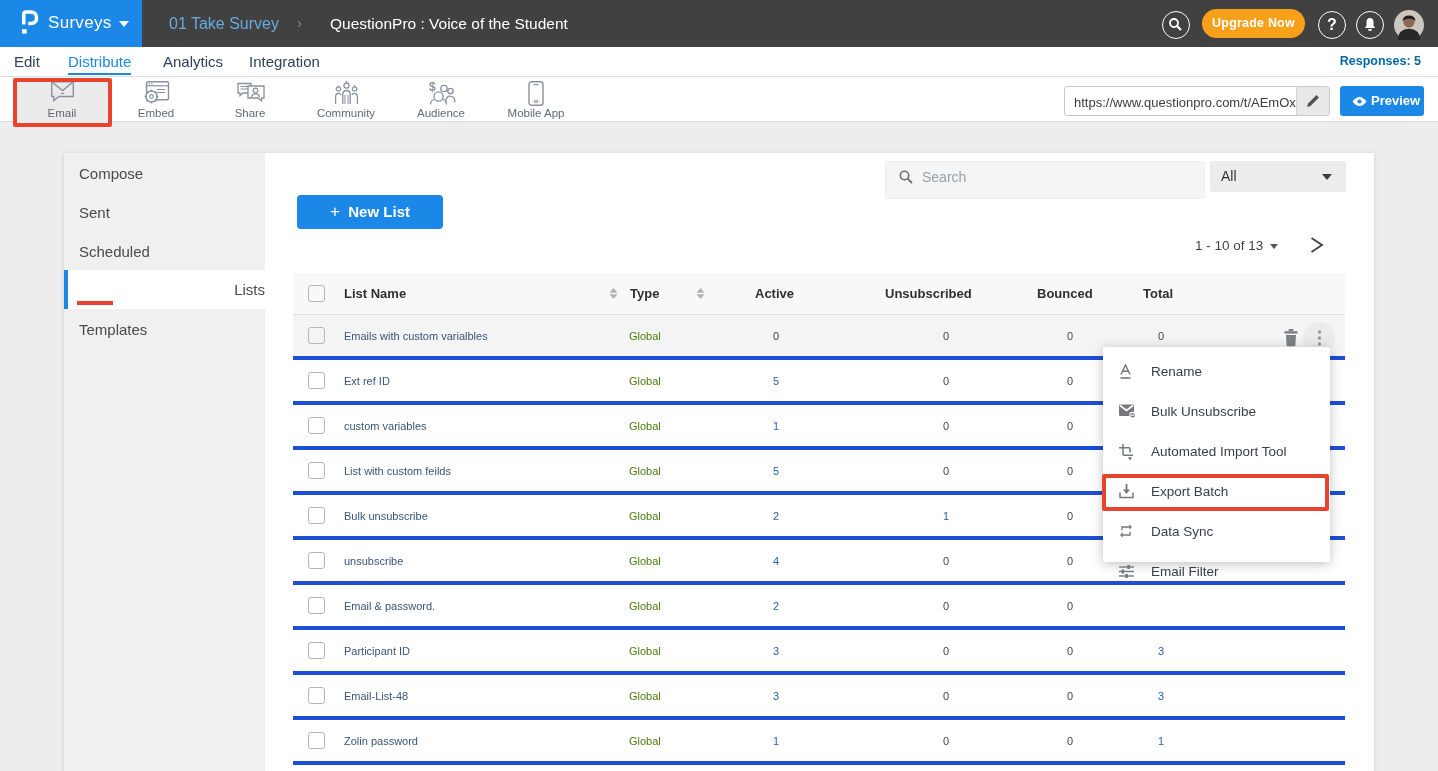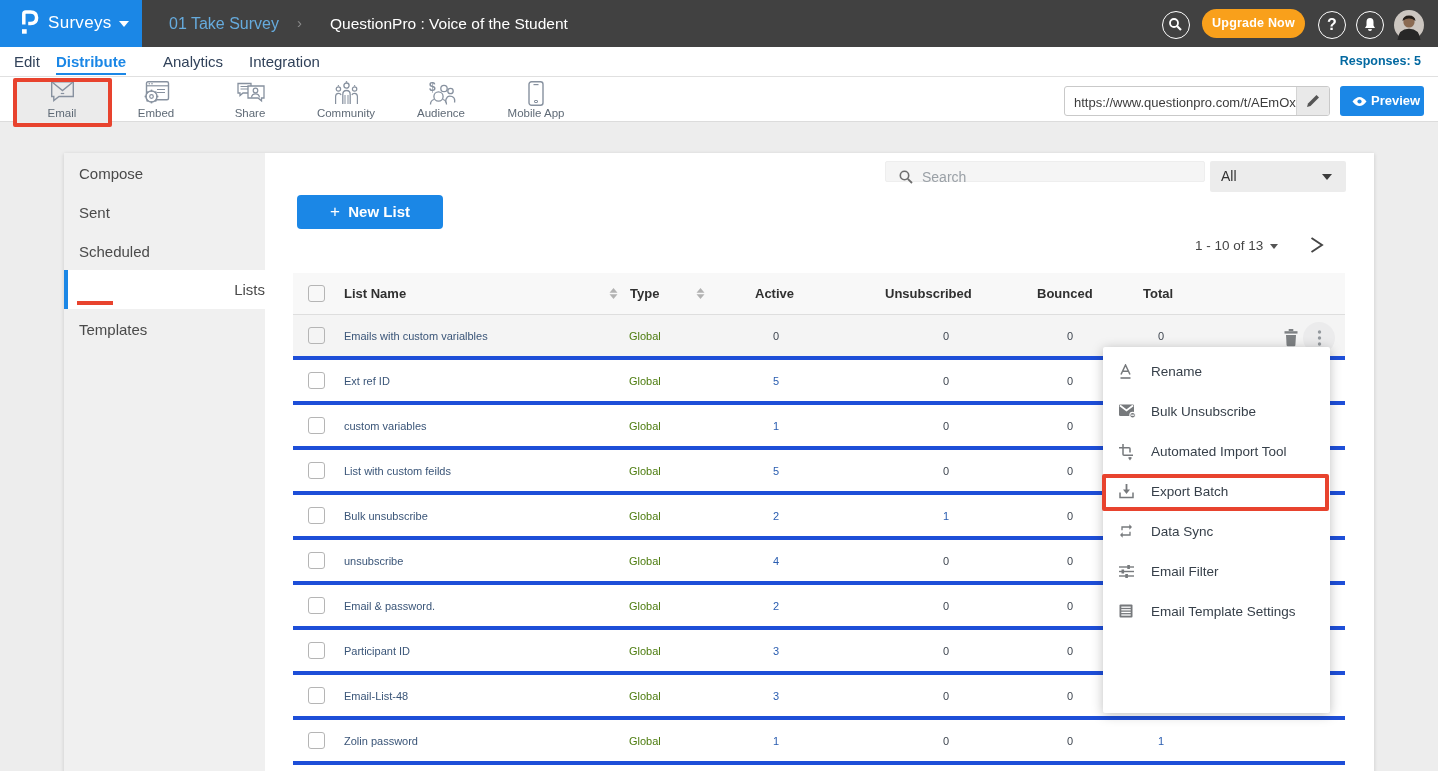--- a/index.html
+++ b/index.html
@@ -33,39 +33,39 @@
 .preview { position:absolute; left:1340px; top:9px; width:84px; height:30px; background:#1b87e6; border-radius:3px; color:#fff; font-size:14px; font-weight:bold; text-align:center; line-height:30px; }
 
 
 .card { position:absolute; left:64px; top:153px; width:1310px; height:630px; background:#fff; box-shadow:0 1px 4px rgba(0,0,0,0.15); }
 .sidebar { position:absolute; left:0; top:0; width:201px; height:630px; background:#f0f0f0; }
 .sitem { position:absolute; left:0; width:201px; height:39px; line-height:39px; padding-left:15px; font-size:15px; color:#4a4a4a; }
 .sitem.active { background:#fff; border-left:4px solid #1b87e6; padding-left:11px;text-align:right; }
 .redline { position:absolute; left:9px; top:31px; width:36px; height:4px; background:#e8432e; }
 
 
-.search { position:absolute; left:821px; top:8px; width:320px; height:21px; background:#f5f5f5; border:1px solid #eee; border-radius:2px; }
+.search { position:absolute; left:821px; top:8px; width:320px; height:38px; background:#f5f5f5; border:1px solid #eee; border-radius:2px; }
 .allsel { position:absolute; left:1146px; top:8px; width:136px; height:31px; background:#ececec; border-radius:2px; }
 .newlist { position:absolute; left:233px; top:42px; width:146px; height:34px; background:#1b87e6; border-radius:4px; color:#fff; text-align:center; line-height:34px; font-size:15px; font-weight:bold; }
 .pager { position:absolute; left:1131px; top:85px; font-size:13.5px; color:#454545; }
 
 
 .table { position:absolute; left:229px; top:120px; width:1052px; }
 .thead { position:relative; height:42px; background:#f8f8f8; border-bottom:1px solid #dedede; font-weight:bold; font-size:13px; color:#303030; }
 .trow { position:relative; height:45px; border-bottom:4px solid #1d4ed8; font-size:11px; }
 .trow.hl { background:#f4f4f4; }
 .cell { position:absolute; top:0; height:100%; display:flex; align-items:center; }
 .cb { position:absolute; left:15px; top:50%; margin-top:-8.5px; width:17px; height:17px; border:1px solid #b5b5b5; border-radius:3px; background:transparent; }
 .lname { left:51px; color:#3a5578; }
 .gtype { left:336px; color:#4d7c0f;text-align:center; }
 .num { width:40px; justify-content:center; color:#2a5db0; }
 .num.z { color:#3f4650; }
 
 
-.menu { position:absolute; left:1103px; top:347px; width:227px; height:366px; background:#fff; border-radius:2px; box-shadow:0 2px 12px rgba(0,0,0,0.25); z-index:20;padding-left:20px; }
+.menu { position:absolute; left:1103px; top:347px; width:227px; height:215px; background:#fff; border-radius:2px; box-shadow:0 2px 12px rgba(0,0,0,0.25); z-index:20;padding-left:20px; }
 .mitem { position:absolute; left:0; width:227px; height:40px; }
 .mico { position:absolute; left:16px; top:13px; }
 .mtxt { position:absolute; left:48px; top:13px; font-size:13.5px; color:#37404a; }
 
 
 .redbox { position:absolute; border:4px solid #e8432e; border-radius:2px; z-index:30; }
 </style>
 </head>
 <body>
 <div id="app">
@@ -99,21 +99,21 @@
   <svg class="abs" style="left:1394px;top:10px" width="30" height="30" viewBox="0 0 30 30">
     <circle cx="15" cy="15" r="15" fill="#ccc6c0"></circle>
     <circle cx="15" cy="12" r="5.6" fill="#8a6a52"></circle>
     <path d="M8.5 11 Q9 5.5 15 5.5 Q21 5.5 21.5 11 Q18 8.5 15 8.6 Q12 8.5 8.5 11 Z" fill="#241d18"></path>
     <path d="M3.5 30 Q5 18.5 15 18.8 Q25 18.5 26.5 30 Z" fill="#272727"></path>
   </svg>
 </div>
 
 <div class="tabbar">
   <div class="tab" style="left:14px;font-weight:normal">Edit</div>
-  <div class="tab" style="left:56px;color:#1b87e6;font-weight:bold;border-bottom:2px solid #1b87e6;padding-bottom:3px">Distribute</div>
+  <div class="tab" style="left:68px;color:#1b87e6;font-weight:normal;border-bottom:2px solid #1b87e6;padding-bottom:3px">Distribute</div>
   <div class="tab" style="left:163px;font-weight:normal">Analytics</div>
   <div class="tab" style="left:249px;font-weight:normal">Integration</div>
   <div class="responses">Responses: 5</div>
 </div>
 
 <div class="toolbar">
   <div class="abs" style="left:17px;top:1px;width:92px;height:44px;background:#ebebeb"></div>
   <svg class="ticon" style="left:51px" width="23" height="24" viewBox="0 0 23 24">
     <path d="M0.7 0.7 H22.3 V15.5 H8 L2.8 19.5 V15.5 H0.7 Z" fill="none" stroke="#87919f" stroke-width="1.4"></path>
     <path d="M1 1 L11.5 9.5 L22 1" fill="none" stroke="#87919f" stroke-width="1.4"></path>
@@ -374,30 +374,20 @@
     <svg class="mico" width="15" height="15" viewBox="0 0 15 15">
       <line x1="0" y1="3" x2="15" y2="3" stroke="#76797c" stroke-width="1.4"></line>
       <line x1="0" y1="7.5" x2="15" y2="7.5" stroke="#76797c" stroke-width="1.4"></line>
       <line x1="0" y1="12" x2="15" y2="12" stroke="#76797c" stroke-width="1.4"></line>
       <rect x="8.3" y="1" width="2.6" height="4" fill="#76797c"></rect>
       <rect x="2.5" y="5.5" width="2.6" height="4" fill="#76797c"></rect>
       <rect x="6.3" y="10" width="2.6" height="4" fill="#76797c"></rect>
     </svg>
     <div class="mtxt">Email Filter</div>
   </div>
-  <div class="mitem" style="top:244px">
-    <svg class="mico" width="14" height="14" viewBox="0 0 14 14">
-      <rect x="0.5" y="0.5" width="13" height="13" rx="1" fill="#76797c"></rect>
-      <line x1="2.3" y1="3.2" x2="11.7" y2="3.2" stroke="#fff" stroke-width="1.3"></line>
-      <line x1="2.3" y1="5.8" x2="11.7" y2="5.8" stroke="#fff" stroke-width="1.3"></line>
-      <line x1="2.3" y1="8.4" x2="11.7" y2="8.4" stroke="#fff" stroke-width="1.3"></line>
-      <line x1="2.3" y1="11" x2="11.7" y2="11" stroke="#fff" stroke-width="1.3"></line>
-    </svg>
-    <div class="mtxt">Email Template Settings</div>
-  </div>
 </div>
 
 <div class="abs" style="left:1303px;top:322px;width:32px;height:32px;border-radius:50%;background:#ebebec;z-index:15"></div>
 <svg class="abs" style="left:1284px;top:329px;z-index:16" width="14" height="18" viewBox="0 0 14 18">
   <rect x="4.7" y="0" width="4.6" height="2" fill="#7d8083"></rect>
   <rect x="0.5" y="2.2" width="13" height="2.4" fill="#7d8083"></rect>
   <path d="M2 6 H12 L11.4 16.2 Q11.3 17.3 10.2 17.3 H3.8 Q2.7 17.3 2.6 16.2 Z" fill="#7d8083"></path>
 </svg>
 <svg class="abs" style="left:1316px;top:329px;z-index:16" width="7" height="18" viewBox="0 0 7 18">
   <circle cx="3.5" cy="3" r="1.7" fill="#94999e"></circle>

